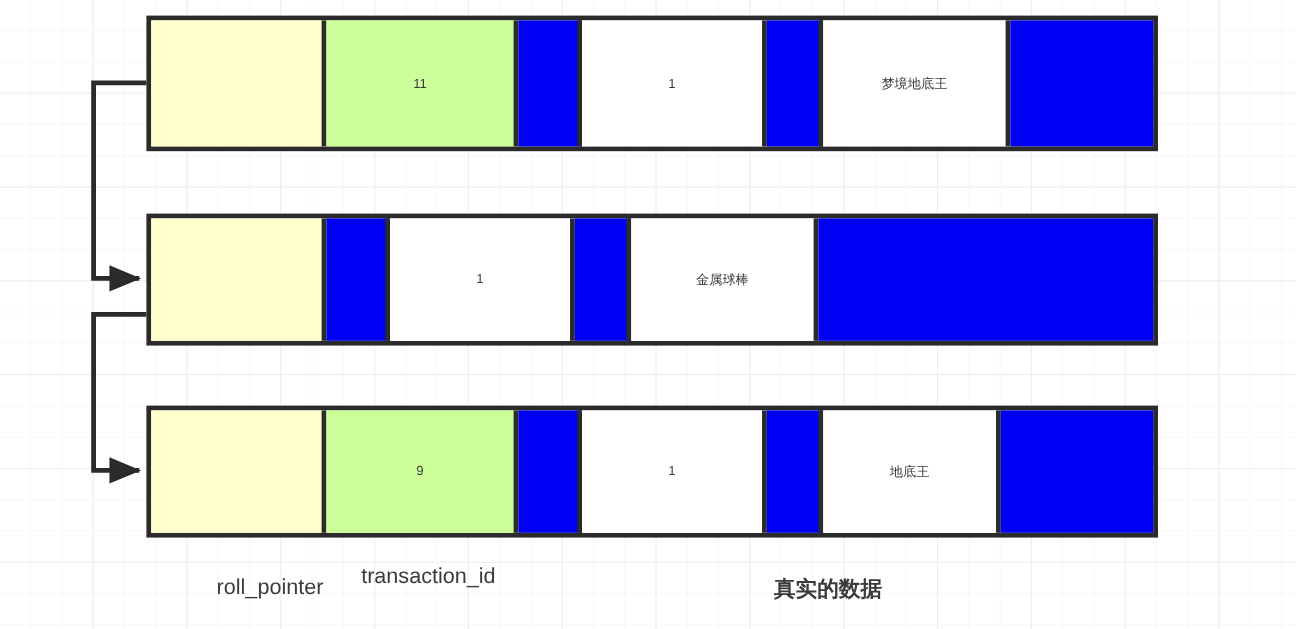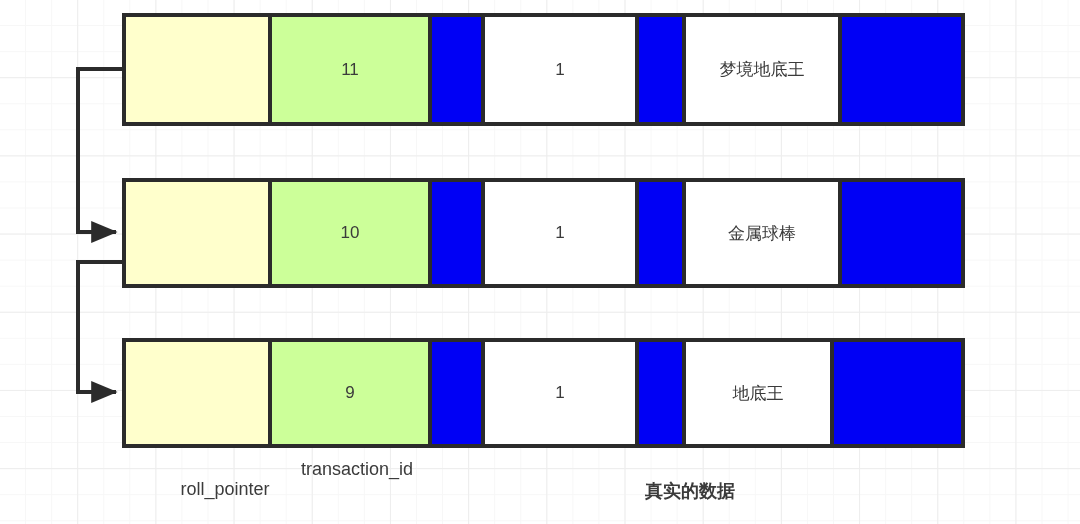--- a/index.html
+++ b/index.html
@@ -39,21 +39,21 @@
     display: flex;
     box-sizing: border-box;
     border: 4px solid #2b2b2b;
     background: #ffffff;
   }
   .cell {
     box-sizing: border-box;
     display: flex;
     align-items: center;
     justify-content: center;
-    font-size: 17px;
+    font-size: 11px;
     color: #3b3b3b;
     border-right: 4px solid #2b2b2b;
     overflow: hidden;
     white-space: nowrap;
   }
   .cell:last-child { border-right: none; }
 
   .cell.roll     { background: #ffffcc; }
   .cell.trx      { background: #ccff99; }
   .cell.pad      { background: #0000f5; }
@@ -88,21 +88,20 @@
     <div class="cell trx" style="width:160px;">11</div>
     <div class="cell pad" style="width:53px;"></div>
     <div class="cell data" style="width:154px;">1</div>
     <div class="cell pad" style="width:47px;"></div>
     <div class="cell data" style="width:156px;">梦境地底王</div>
     <div class="cell pad" style="flex:1 1 auto;"></div>
   </div>
 
   <div class="record-row" id="row-2" style="left:122px; top:178px; width:843px; height:110px;">
     <div class="cell roll" style="width:146px;"></div>
-    <div class="cell trx" style="width:160px;">10</div>
     <div class="cell pad" style="width:53px;"></div>
     <div class="cell data" style="width:154px;">1</div>
     <div class="cell pad" style="width:47px;"></div>
     <div class="cell data" style="width:156px;">金属球棒</div>
     <div class="cell pad" style="flex:1 1 auto;"></div>
   </div>
 
   <div class="record-row" id="row-3" style="left:122px; top:338px; width:843px; height:110px;">
     <div class="cell roll" style="width:146px;"></div>
     <div class="cell trx" style="width:160px;">9</div>
@@ -119,16 +118,16 @@
         <path d="M0,0.25 L6.6,3 L0,5.75 Z" fill="#2b2b2b"></path>
       </marker>
     </defs>
 
     <path d="M122,69 L78,69 L78,232 L116,232" fill="none" stroke="#2b2b2b" stroke-width="4" stroke-linecap="butt" stroke-linejoin="miter" marker-end="url(#arrowhead)"></path>
 
     <path d="M122,262 L78,262 L78,392 L116,392" fill="none" stroke="#2b2b2b" stroke-width="4" stroke-linecap="butt" stroke-linejoin="miter" marker-end="url(#arrowhead)"></path>
   </svg>
 
   <div class="legend-label" style="left:207px; top:479px;margin-left:18px;">roll_pointer</div>
-  <div class="legend-label" style="left:357px; top:459px;">transaction_id</div>
+  <div class="legend-label" style="left:357px; top:470px;">transaction_id</div>
   <div class="legend-label" style="left:690px; top:479px;font-weight:bold;">真实的数据</div>
 
 </div>
 
 </body></html>

